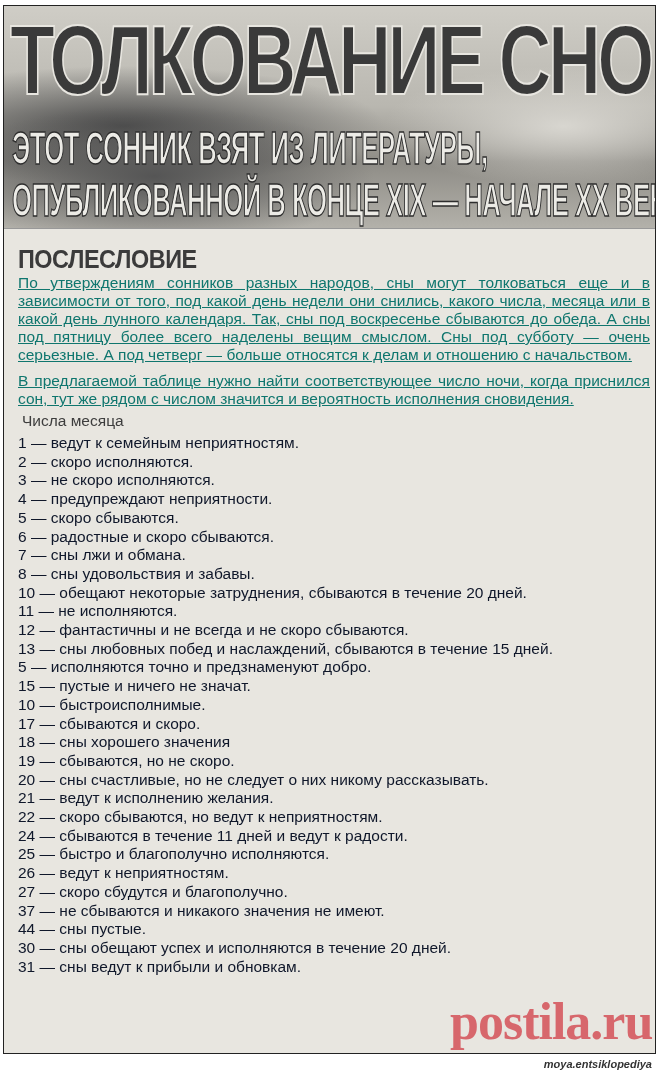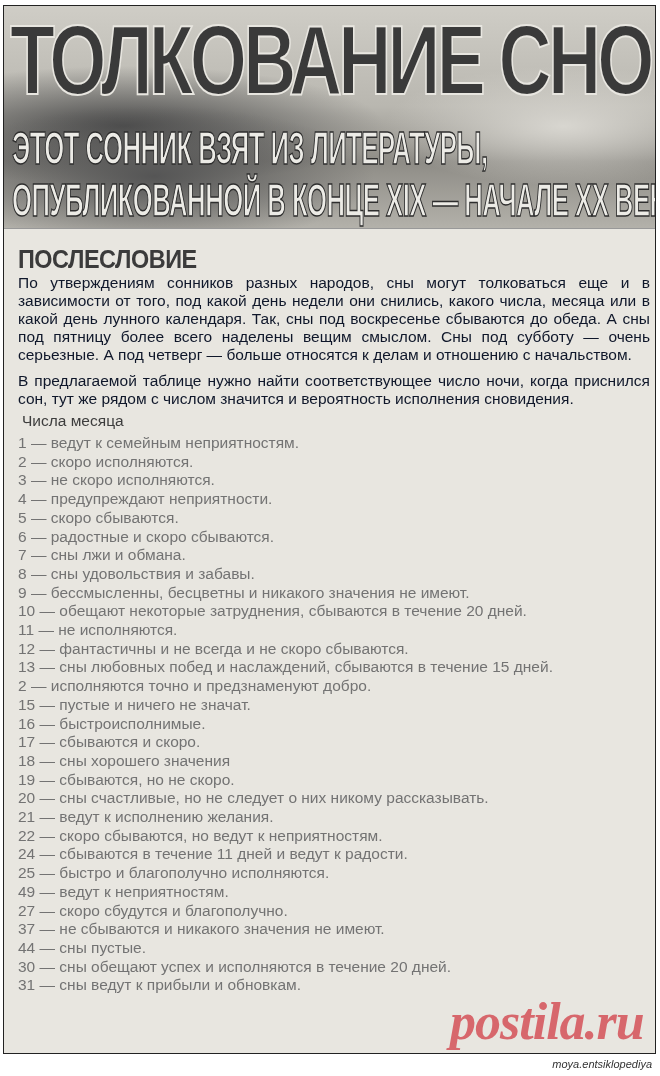--- a/index.html
+++ b/index.html
@@ -39,33 +39,33 @@
   .sub2 { top:170px; }
   .content {
     position:absolute; left:14px; top:238px; width:632px;
     color:#3a3a3a;
   }
   .section-title {
     margin:0; font-weight:bold; font-size:26px; line-height:30px; letter-spacing:-0.5px;
     color:#3b3b3b; transform:scaleX(0.9); transform-origin:left top; white-space:nowrap;
   }
   .para {
-    margin:0; font-size:15.5px; line-height:18px; text-align:justify; color:#0f172a;
+    margin:0; font-size:15.5px; line-height:18px; text-align:justify; color:#0f766e;text-decoration:underline;
   }
   .para + .para { margin-top:8px; }
   .list-heading { margin:4px; font-size:15.5px; line-height:18px; color:#3d3d3d; }
   .list { list-style:none; margin:0; padding:0; }
-  .list li { font-size:15.5px; line-height:18.7px; color:#737373; }
+  .list li { font-size:15.5px; line-height:18.7px; color:#0f172a; }
   .watermark {
-    position:absolute; left:450px; top:992px; font-size:52px; font-weight:bold; font-style:italic;
+    position:absolute; left:450px; top:992px; font-size:52px; font-weight:bold; 
     color:rgba(210,60,70,0.75); letter-spacing:-1px; white-space:nowrap;
     font-family:"Liberation Serif", serif;
   }
   .credit {
-    position:absolute; right:8px; top:1058px; font-size:11px; font-style:italic; font-weight:normal;
+    position:absolute; right:8px; top:1058px; font-size:11px; font-style:italic; font-weight:bold;
     color:#333; white-space:nowrap;
   }
 </style>
 </head>
 <body>
 
 <div class="page">
   <div class="header">
     <h1 class="title">ТОЛКОВАНИЕ СНОВ</h1>
     <p class="subtitle sub1">ЭТОТ СОННИК ВЗЯТ ИЗ ЛИТЕРАТУРЫ,</p>
@@ -79,37 +79,36 @@
     <p class="list-heading">Числа месяца</p>
     <ul class="list">
       <li>1 — ведут к семейным неприятностям.</li>
       <li>2 — скоро исполняются.</li>
       <li>3 — не скоро исполняются.</li>
       <li>4 — предупреждают неприятности.</li>
       <li>5 — скоро сбываются.</li>
       <li>6 — радостные  и скоро сбываются.</li>
       <li>7 — сны лжи и обмана.</li>
       <li>8 — сны удовольствия и забавы.</li>
-      <li>9 — бессмысленны, бесцветны и никакого значения не имеют.</li>
       <li>10 — обещают некоторые затруднения, сбываются в течение 20 дней.</li>
       <li>11 — не исполняются.</li>
       <li>12 — фантастичны и не всегда и не скоро сбываются.</li>
       <li>13 — сны любовных побед и наслаждений, сбываются в течение 15 дней.</li>
-      <li>2 — исполняются точно и предзнаменуют добро.</li>
+      <li>5 — исполняются точно и предзнаменуют добро.</li>
       <li>15 — пустые и ничего не значат.</li>
-      <li>16 — быстроисполнимые.</li>
+      <li>10 — быстроисполнимые.</li>
       <li>17 — сбываются и скоро.</li>
       <li>18 — сны хорошего значения</li>
       <li>19 — сбываются, но не скоро.</li>
       <li>20 — сны счастливые, но не следует о них никому рассказывать.</li>
       <li>21 — ведут к исполнению желания.</li>
       <li>22 — скоро сбываются, но ведут к неприятностям.</li>
       <li>24 — сбываются в течение 11 дней и ведут к радости.</li>
       <li>25 — быстро и благополучно исполняются.</li>
-      <li>49 — ведут к неприятностям.</li>
+      <li>26 — ведут к неприятностям.</li>
       <li>27 — скоро сбудутся и благополучно.</li>
       <li>37 — не сбываются и никакого значения не имеют.</li>
       <li>44 — сны пустые.</li>
       <li>30 — сны обещают успех и исполняются в течение 20 дней.</li>
       <li>31 — сны ведут к прибыли и обновкам.</li>
     </ul>
   </div>
 </div>
 
 <div class="watermark">postila.ru</div>

